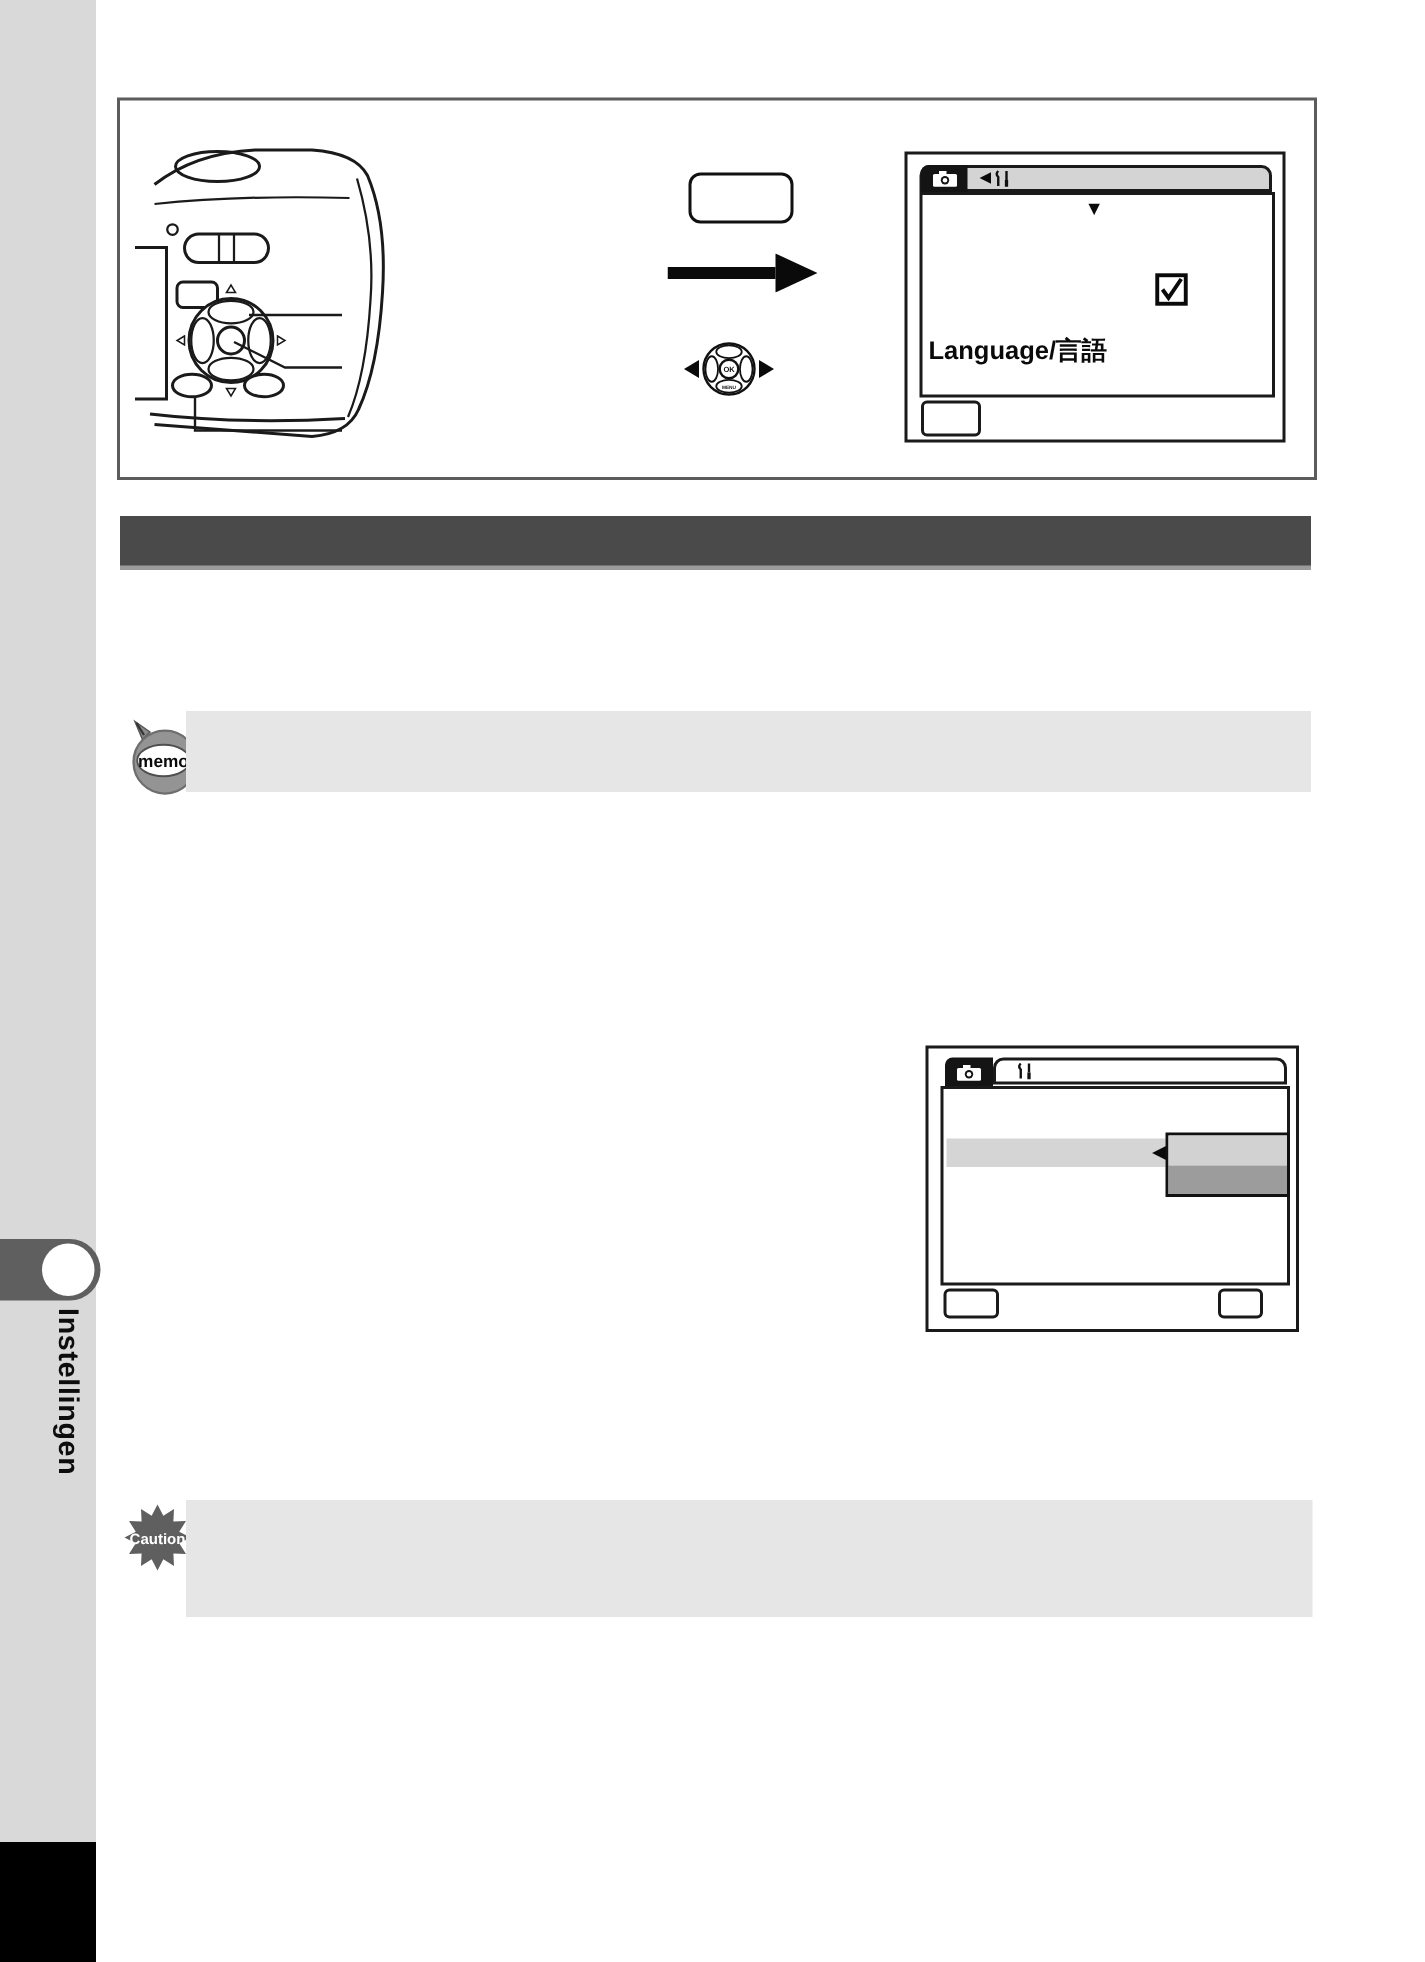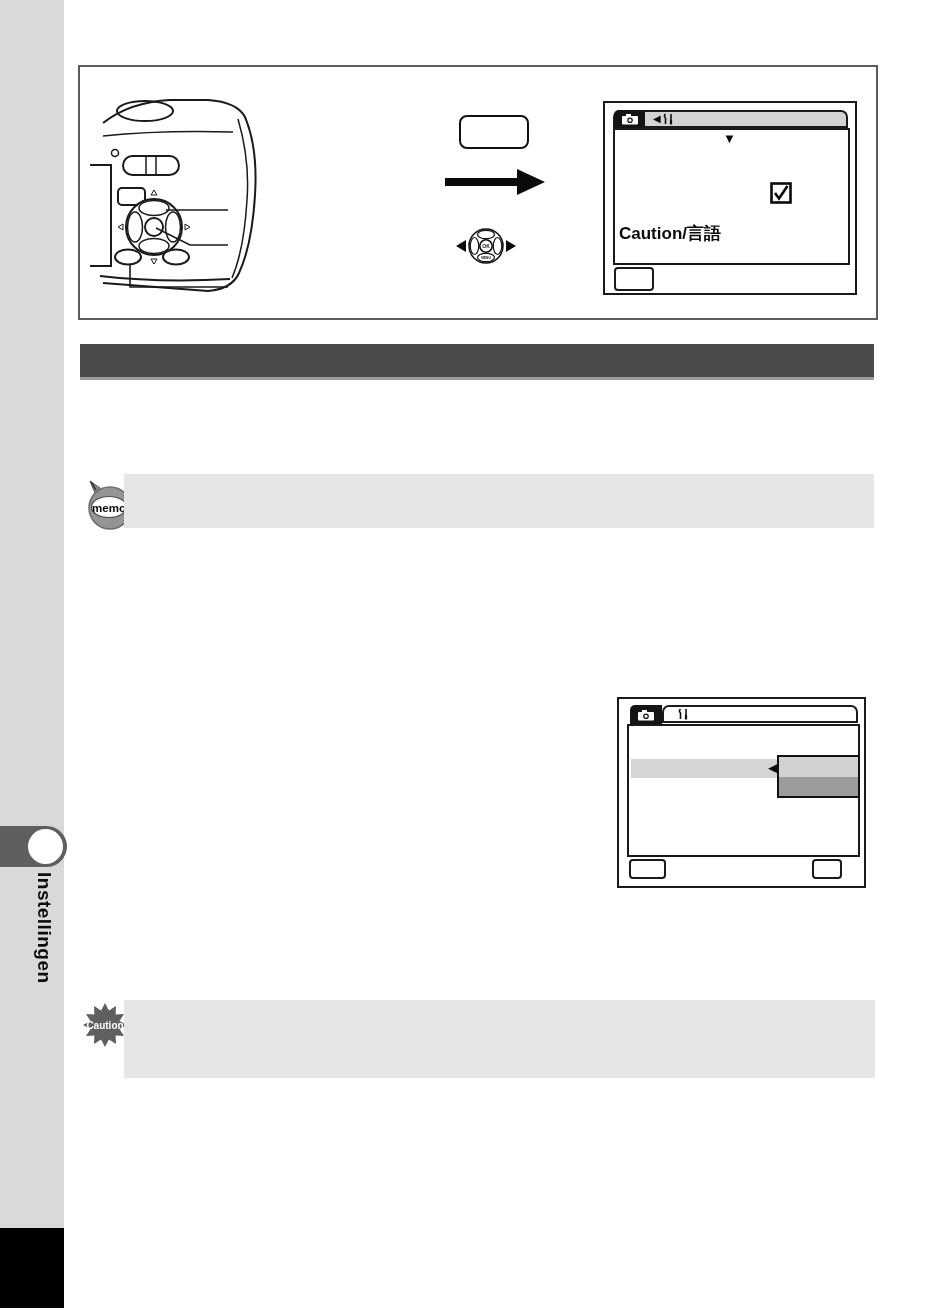--- a/index.html
+++ b/index.html
@@ -135,21 +135,21 @@
           <circle cx="9" cy="7.2" r="2.8" fill="#141414"></circle>
           <circle cx="9" cy="7.2" r="1.5" fill="#fff"></circle>
         </svg>
       </div>
       <div class="lcd-panel" style="left:8px;top:25px;width:233px;height:133px;">
         <span class="tri abs" style="left:108px;top:2px;font-size:13px;">▼</span>
         <svg class="abs" style="left:155px;top:52px" width="22" height="22" viewBox="0 0 22 22">
           <rect x="1.5" y="1.5" width="19" height="19" fill="none" stroke="#0a0a0a" stroke-width="2.6"></rect>
           <path d="M5,11 L9,16.5 L17.5,4" fill="none" stroke="#0a0a0a" stroke-width="2.6"></path>
         </svg>
-        <div class="lang-label" style="left:4px;top:92px;">Caution/言語</div>
+        <div class="lang-label" style="left:4px;top:92px;">Language/言語</div>
       </div>
       <div class="key-outline" style="left:9px;top:164px;width:36px;height:20px;"></div>
     </div>
   </div>
 
   <div class="abs sec-bar"></div>
 
   <svg class="abs" style="left:86px;top:478px" width="48" height="54" viewBox="0 0 48 54">
     <polygon points="9,15 4,3 14,10" fill="#8a8a8a" stroke="#555" stroke-width="1"></polygon>
     <line x1="5" y1="4" x2="10" y2="12" stroke="#333" stroke-width="1.5"></line>

